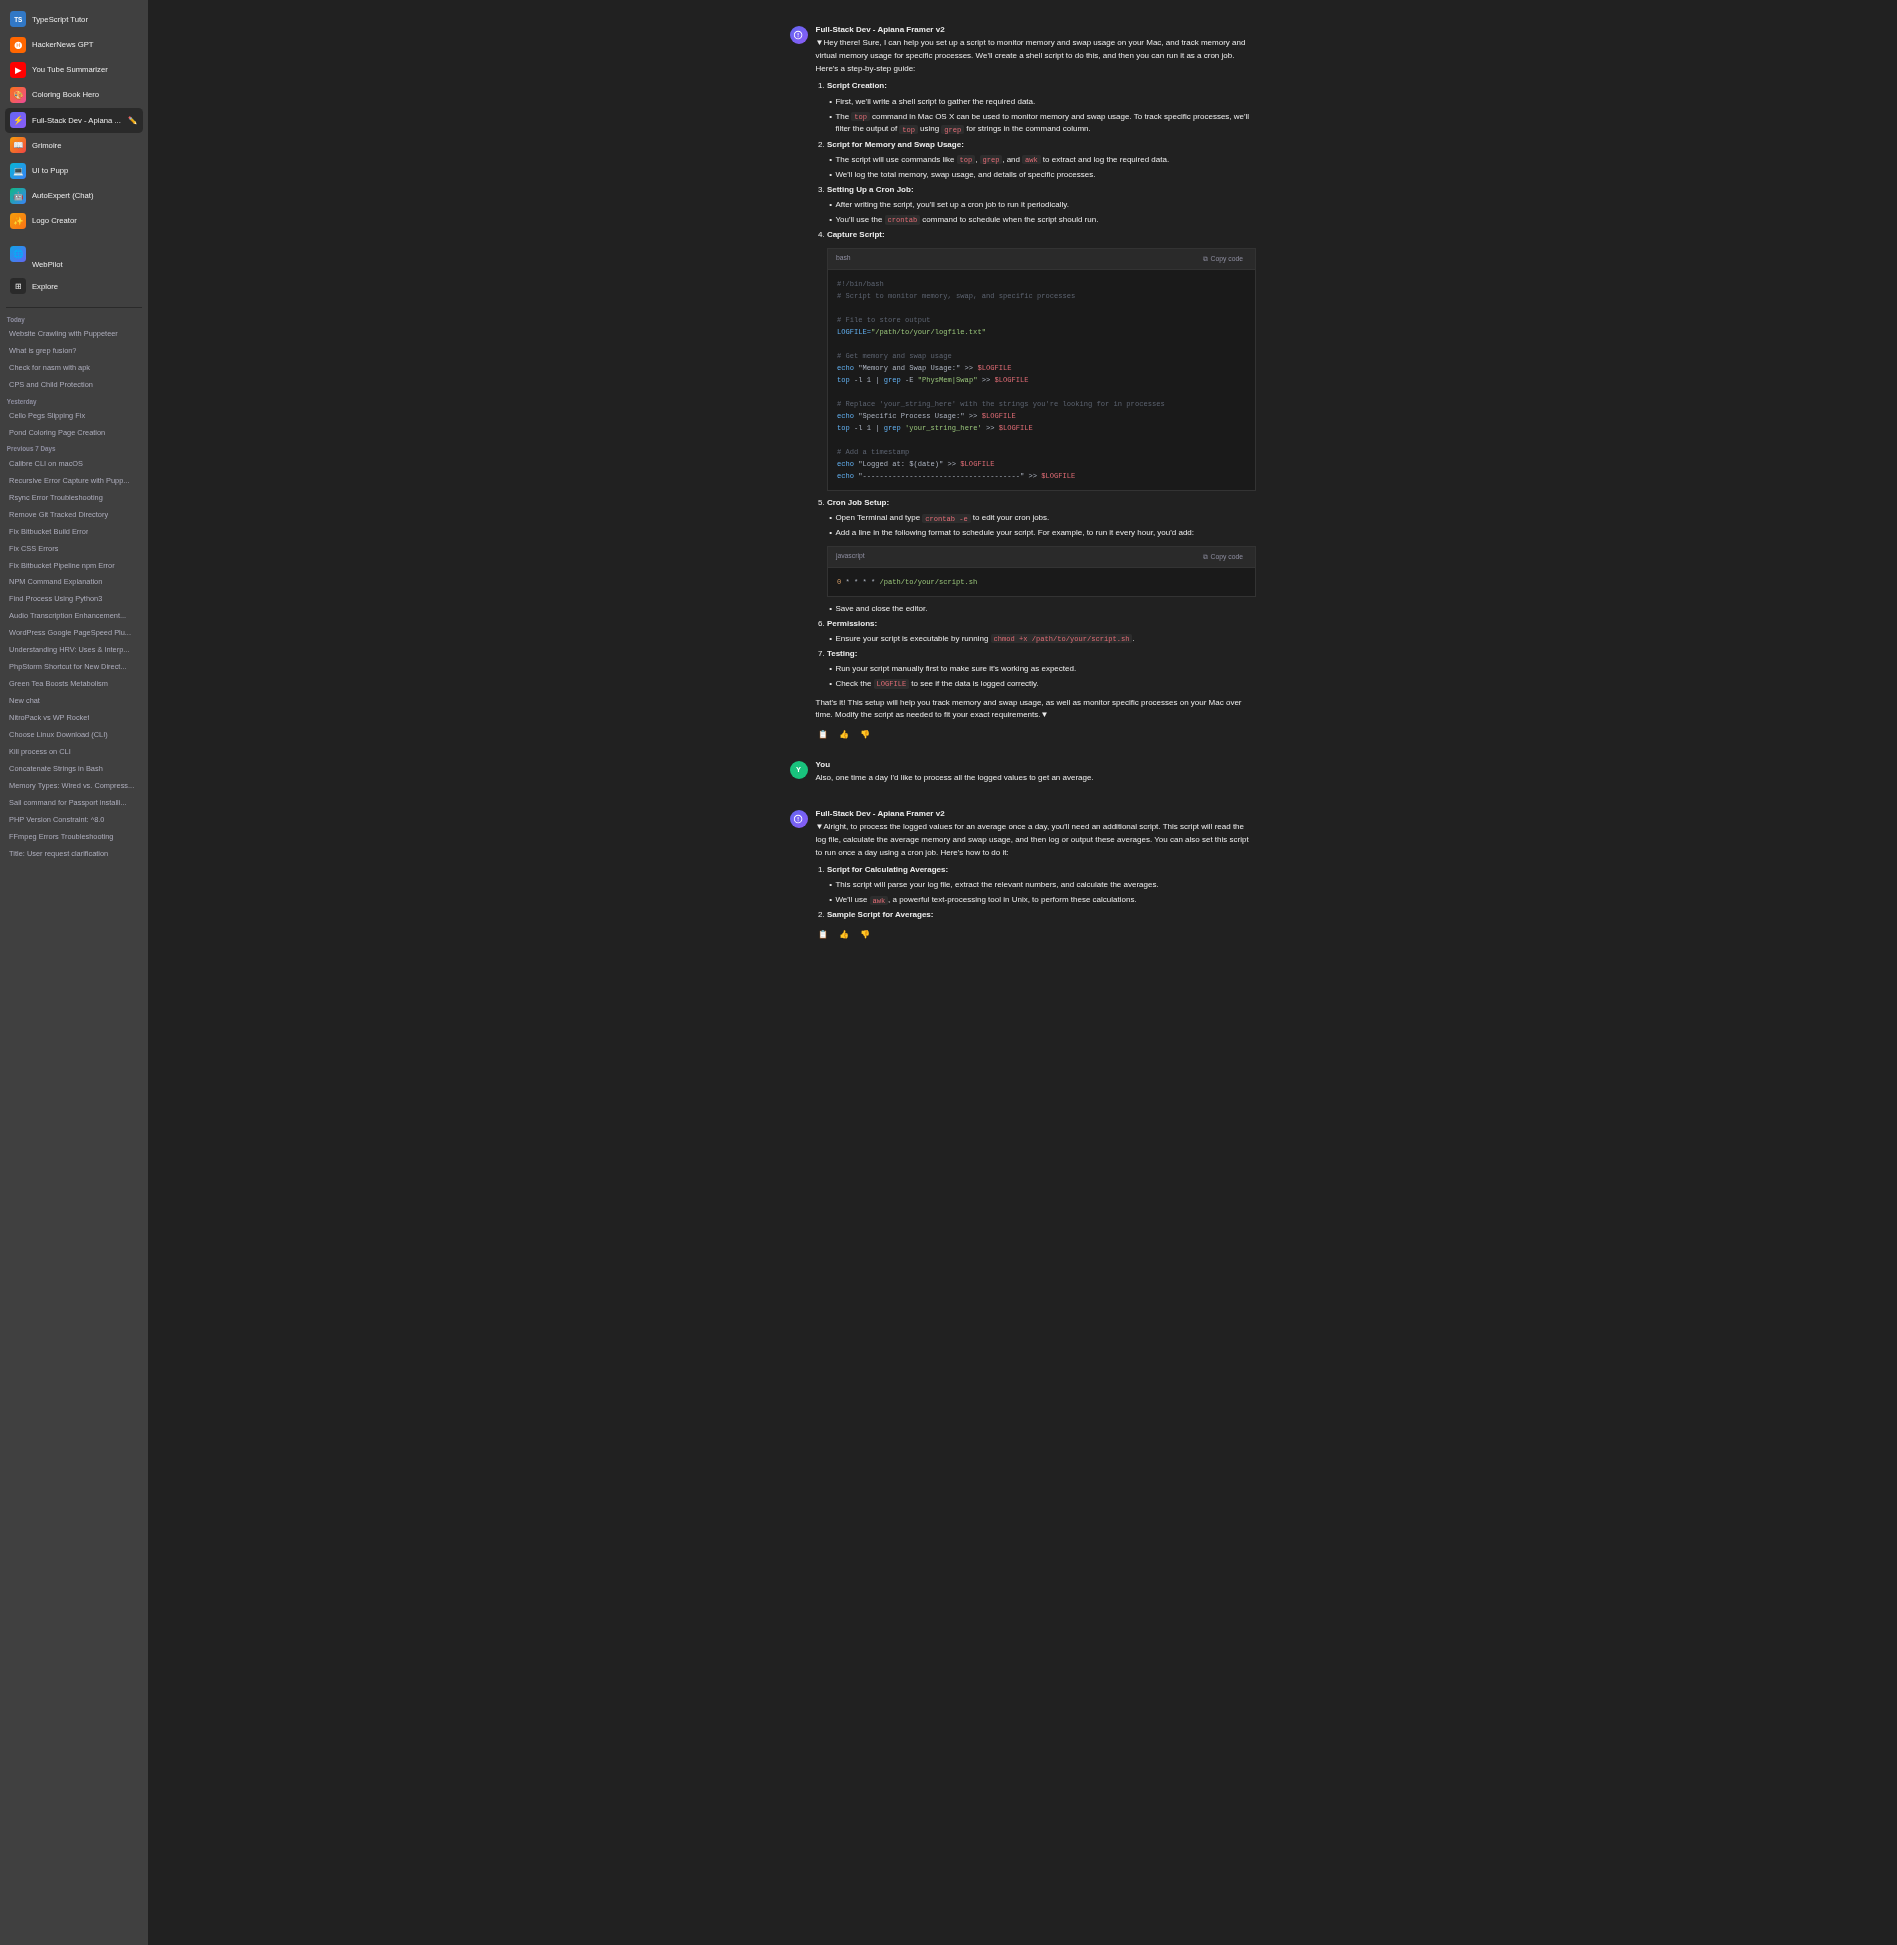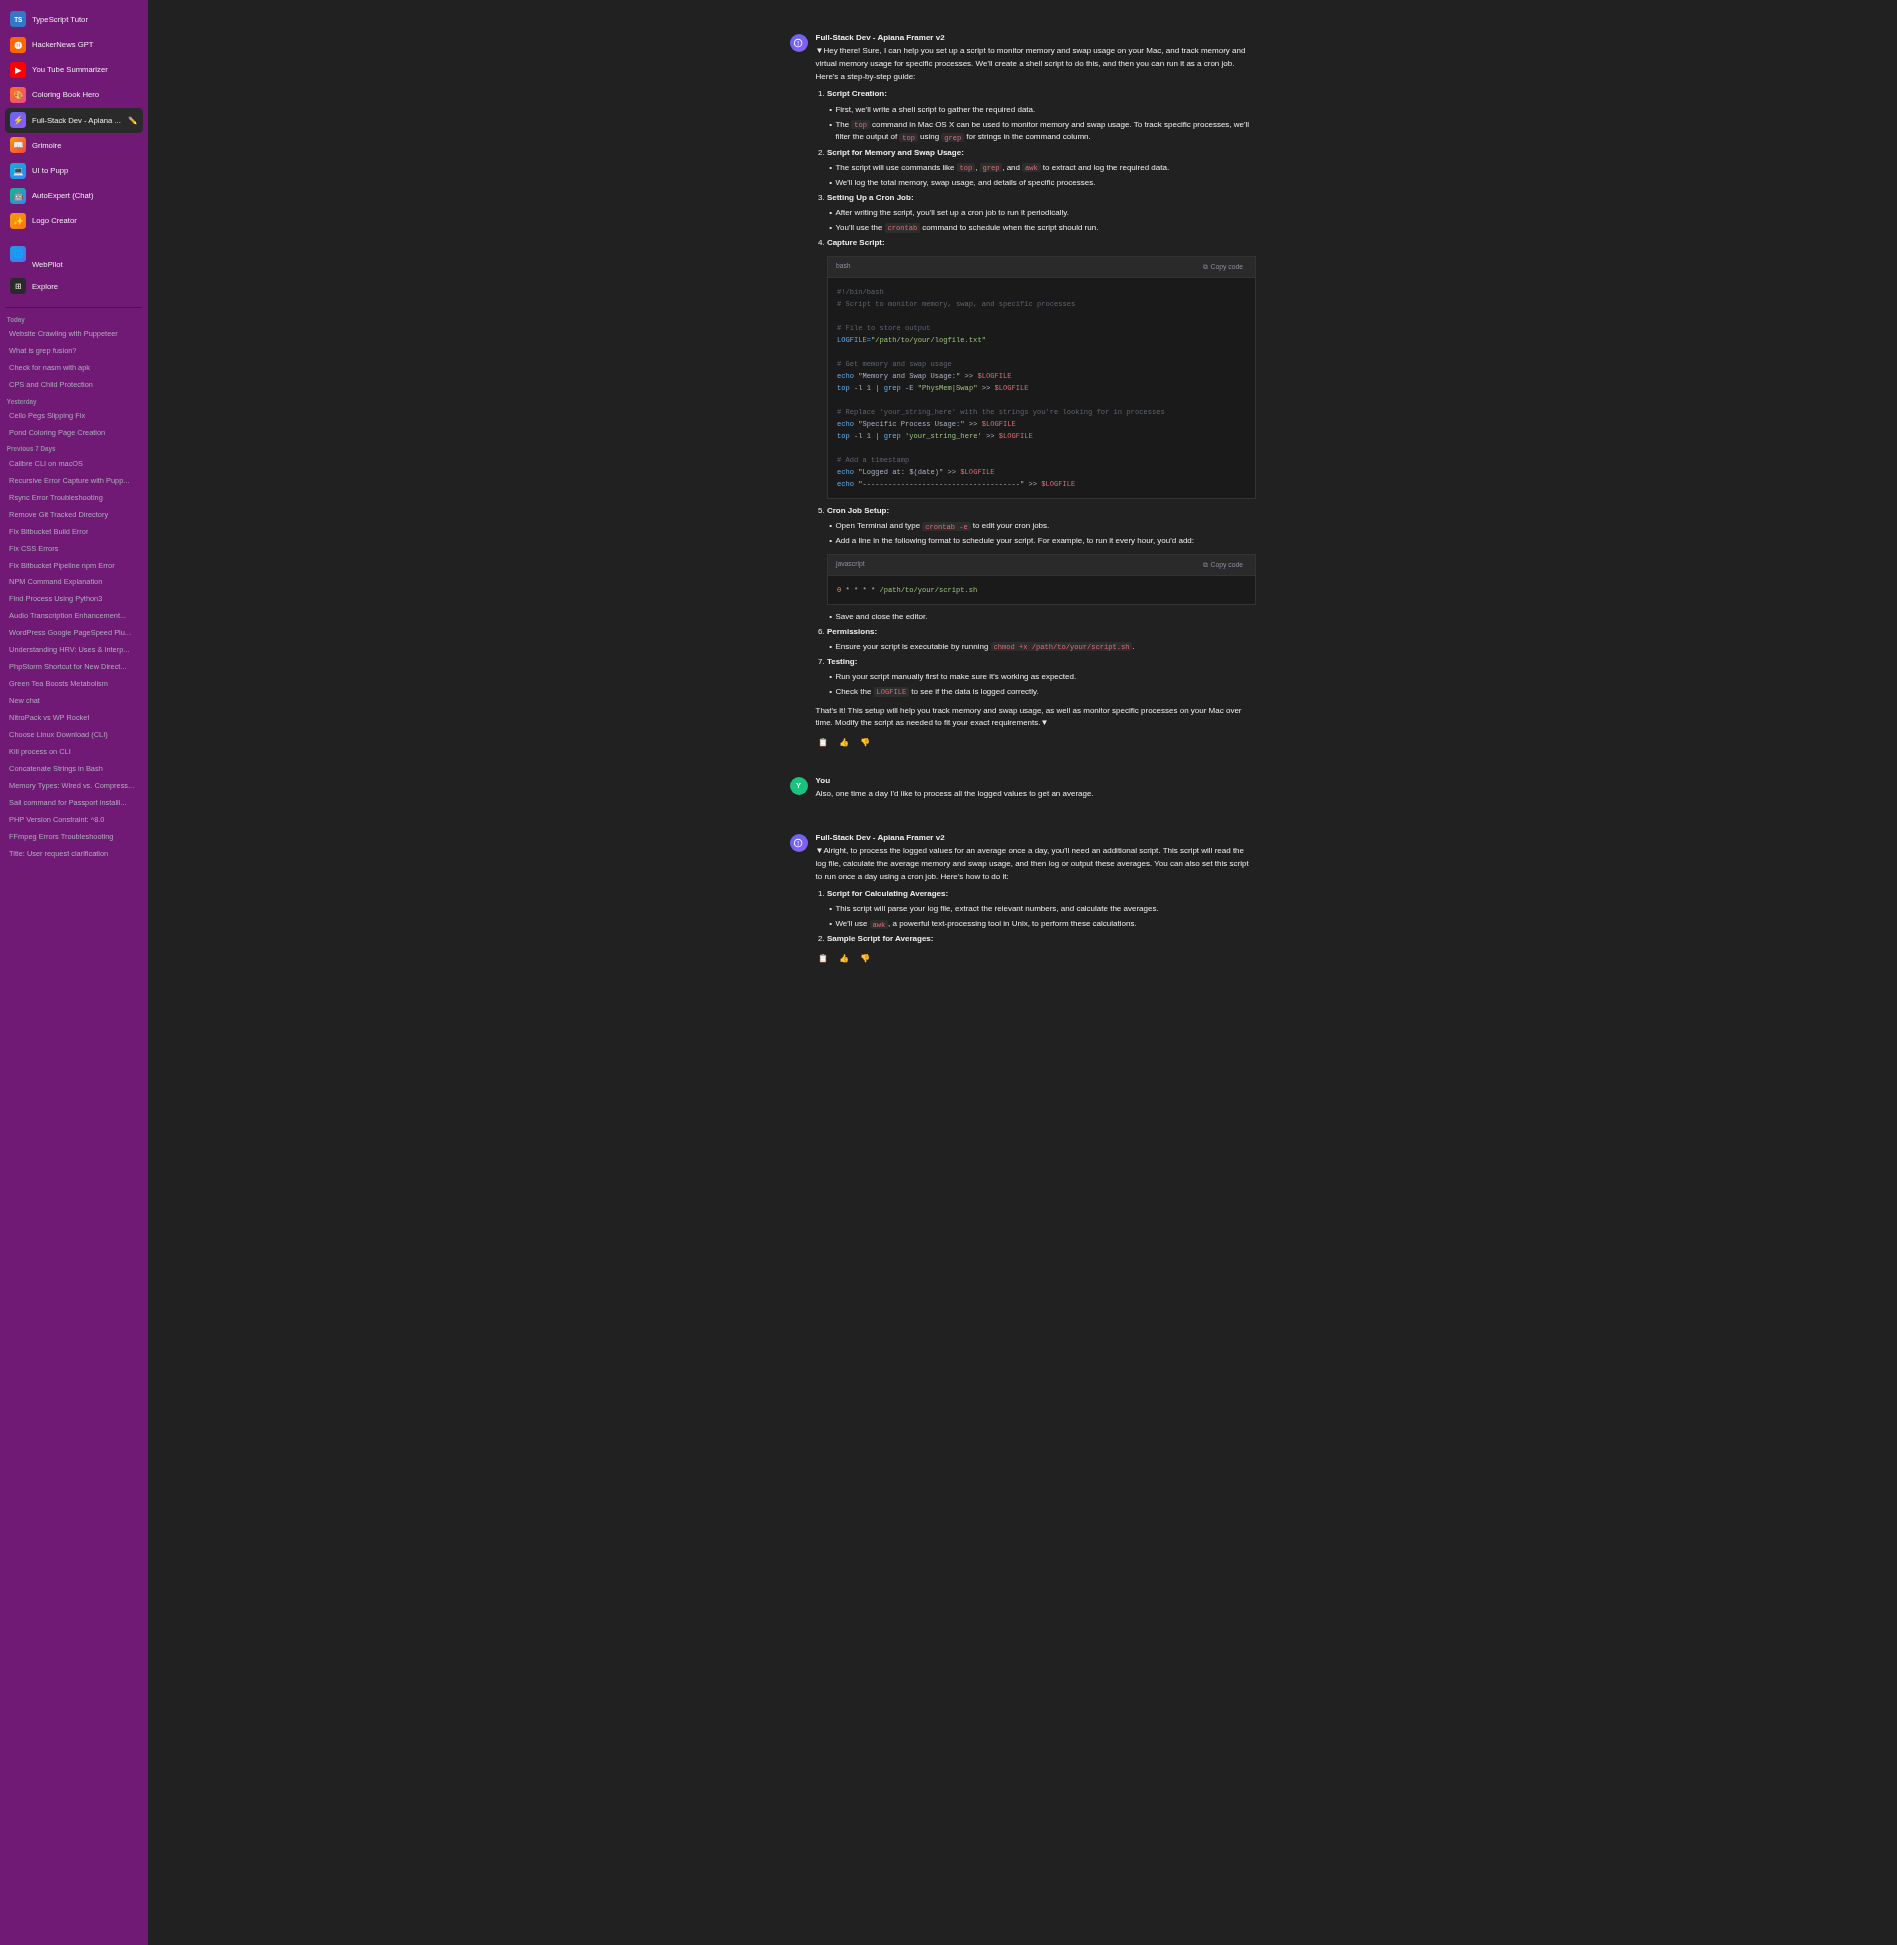--- a/index.html
+++ b/index.html
@@ -10,21 +10,21 @@
       display: flex;
       height: 100vh;
       overflow: hidden;
       font-size: 8px;
     }
 
     
     #sidebar {
       width: 148px;
       min-width: 148px;
-      background: #701a75;
+      background: #404040;
       display: flex;
       flex-direction: column;
       height: 100vh;
       overflow-y: auto;
       overflow-x: hidden;
     }
     #sidebar::-webkit-scrollbar { width: 2.3px; }
     #sidebar::-webkit-scrollbar-thumb { background: #444; border-radius: 2.3px; }
 
     .sidebar-top {
@@ -137,21 +137,21 @@
       padding: 11.4px 0;
     }
     #chat-area::-webkit-scrollbar { width: 3.4px; }
     #chat-area::-webkit-scrollbar-thumb { background: #444; border-radius: 2.3px; }
 
     .message-row {
       display: flex;
       gap: 8px;
       padding: 5.7px 23px;
       max-width: 512px;
-      margin: 16px auto;
+      margin: 8px auto;
       width: 100%;
     }
 
     .avatar {
       width: 18px;
       height: 18px;
       border-radius: 50%;
       flex-shrink: 0;
       display: flex;
       align-items: center;

